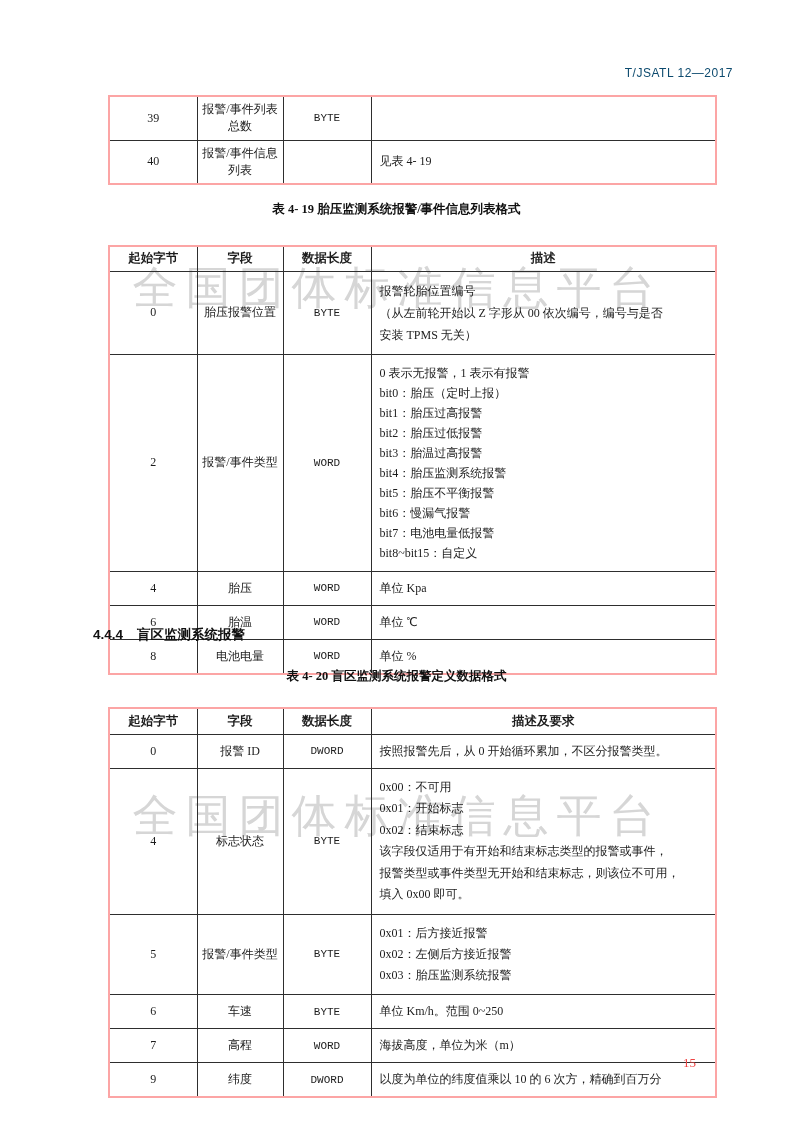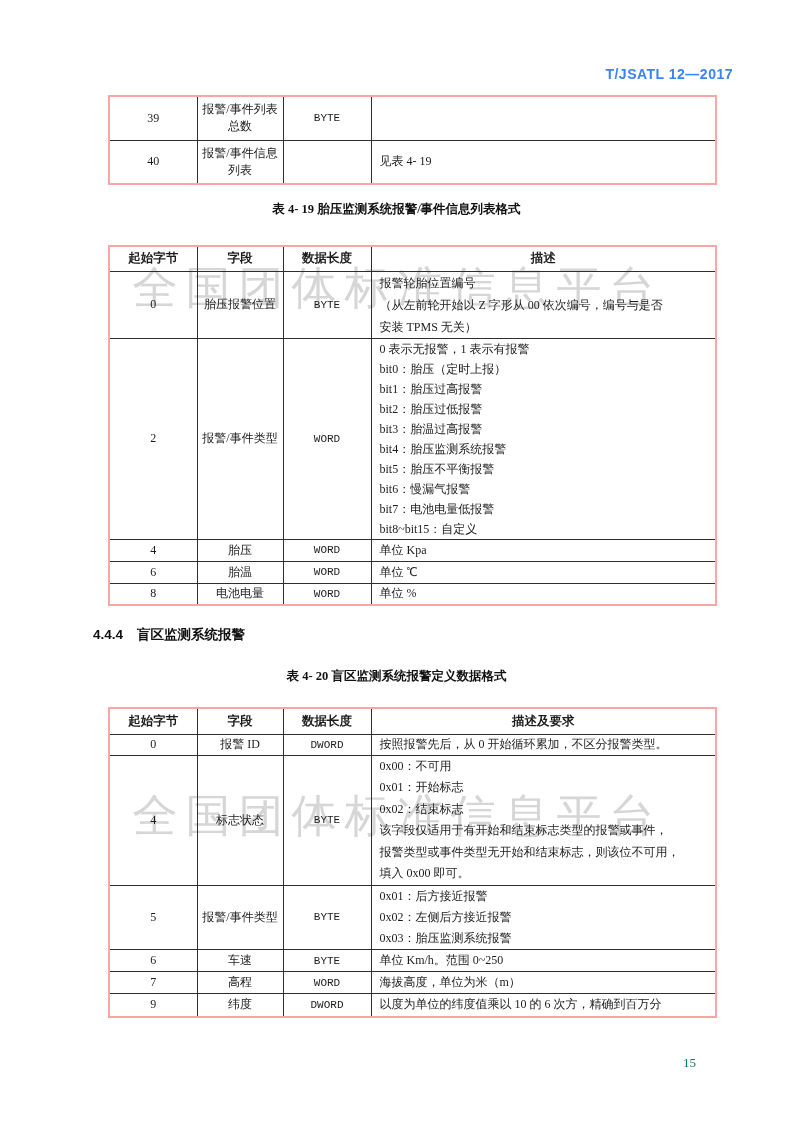--- a/index.html
+++ b/index.html
@@ -20,46 +20,46 @@
     letter-spacing: 8px;
     color: #d6d6d6;
     white-space: nowrap;
     z-index: 0;
     font-family: "Liberation Sans", sans-serif;
   }
   .content { position: relative; z-index: 1; }
   .doc-header {
     position: absolute; top: 66px; right: 62px;
     font-family: "Liberation Sans", sans-serif;
-    font-weight: 700; font-size: 14px; letter-spacing: 0.5px;
-    color: #3b82f6;
+    font-weight: 400; font-size: 12px; letter-spacing: 0.5px;
+    color: #0c4a6e;
   }
   .page-number {
     position: absolute; top: 1055px; left: 683px;
-    font-size: 13px; color: #0f766e;
+    font-size: 13px; color: #ef4444;
   }
   table {
     position: absolute; left: 108px;
     width: 607px;
     table-layout: fixed;
     border-collapse: collapse;
     border: 2px solid #fca5a5;
     background: transparent;
   }
   td, th {
     border: 1px solid #2e2e2e;
     font-size: 12px;
     font-weight: normal;
     text-align: center;
     vertical-align: middle;
     overflow: hidden;
     word-break: break-all;
   }
   th { font-weight: 700; font-size: 12.5px; }
-  td.desc { text-align: left; padding: 0 8px; }
+  td.desc { text-align: left; padding: 8px 8px; }
   td.mono, .mono { font-family: "Liberation Mono", monospace; font-size: 11px; }
   .lh20 > div { line-height: 20px; }
   .lh21 > div { line-height: 21.2px; }
   .lh215 > div { line-height: 21.5px; }
   .lh22 > div { line-height: 22px; }
   .titlebar {
     position: absolute; left: 93px; width: 607px;
     text-align: center; font-weight: 700; font-size: 12.5px; color: #111;
   }
   .section-heading {

